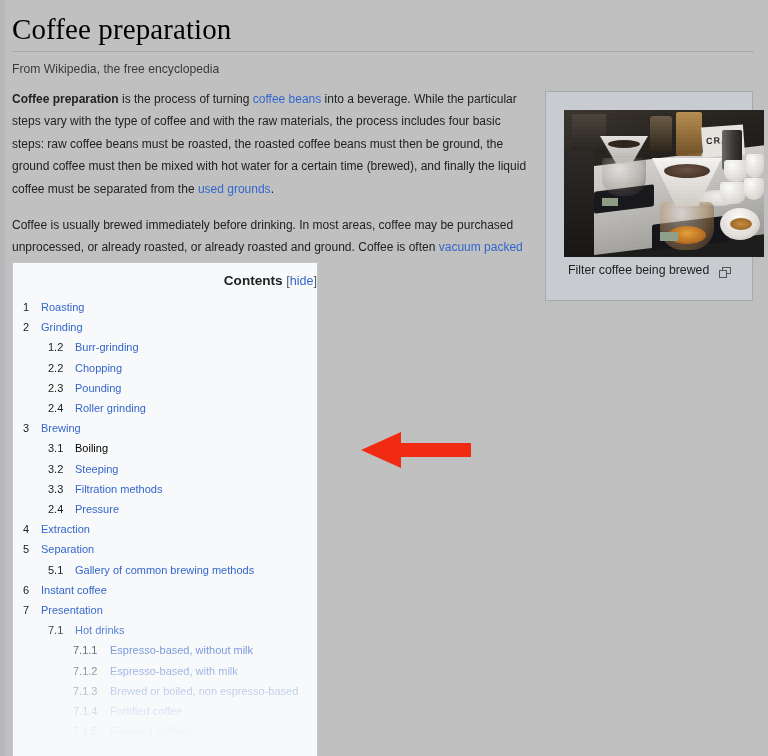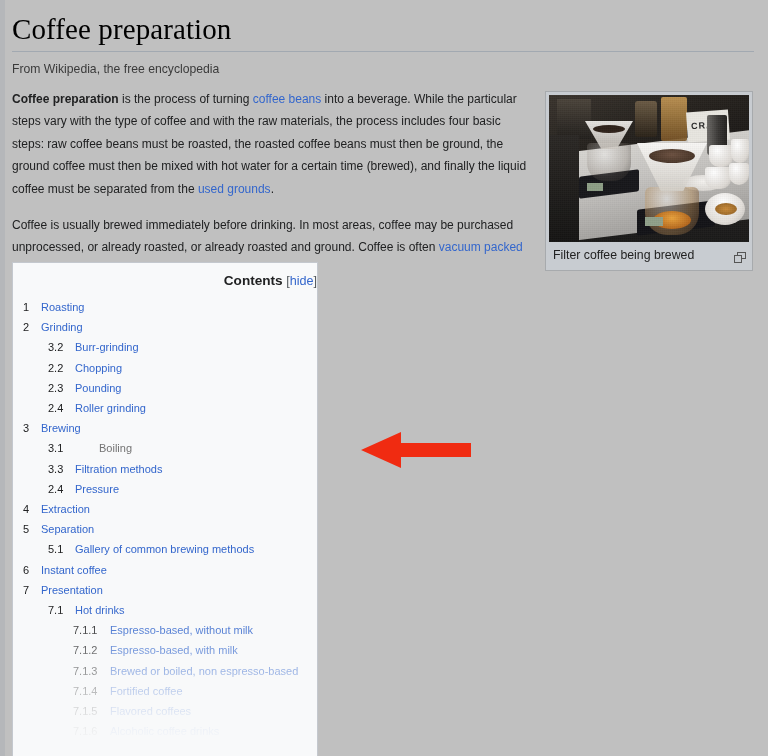--- a/index.html
+++ b/index.html
@@ -83,21 +83,21 @@
 
   
   #thumb {
     position: absolute;
     left: 545px;
     top: 91px;
     width: 208px;
     background: #c8ccd1;
     border: 1px solid #a7aaad;
     box-sizing: border-box;
-    padding: 3px;
+    padding: 18px;
   }
   #thumb-img {
     position: relative;
     width: 200px;
     height: 147px;
     overflow: hidden;
     background: #2b2b2b;
   }
   #thumb-caption {
     position: relative;
@@ -322,26 +322,27 @@
       </div>
     </div>
 
     <div id="toc">
       <div id="toc-title">
         <span class="tname">Contents</span><span class="toctoggle"> <span>[</span><a href="#" style="color: rgb(51, 102, 204);">hide</a><span>]</span></span>
       </div>
       <ul id="toc-list">
           <li class="tocrow lvl1"><span class="tocnumber">1</span><span class="toctext" style="color: rgb(51, 102, 204);">Roasting</span></li>
           <li class="tocrow lvl1"><span class="tocnumber">2</span><span class="toctext" style="color: rgb(51, 102, 204);">Grinding</span></li>
-          <li class="tocrow lvl2"><span class="tocnumber">3.2</span><span class="toctext" style="color: rgb(51, 102, 204);">Burr-grinding</span></li>
+          <li class="tocrow lvl2"><span class="tocnumber">1.2</span><span class="toctext" style="color: rgb(51, 102, 204);">Burr-grinding</span></li>
           <li class="tocrow lvl2"><span class="tocnumber">2.2</span><span class="toctext" style="color: rgb(51, 102, 204);">Chopping</span></li>
           <li class="tocrow lvl2"><span class="tocnumber">2.3</span><span class="toctext" style="color: rgb(51, 102, 204);">Pounding</span></li>
           <li class="tocrow lvl2"><span class="tocnumber">2.4</span><span class="toctext" style="color: rgb(51, 102, 204);">Roller grinding</span></li>
           <li class="tocrow lvl1"><span class="tocnumber">3</span><span class="toctext" style="color: rgb(51, 102, 204);">Brewing</span></li>
-          <li class="tocrow lvl2"><span class="tocnumber">3.1</span><span class="toctext" style="color: #737373; margin-left: 24px;">Boiling</span></li>
+          <li class="tocrow lvl2"><span class="tocnumber">3.1</span><span class="toctext" style="color: #000000;">Boiling</span></li>
+          <li class="tocrow lvl2"><span class="tocnumber">3.2</span><span class="toctext" style="color: rgb(51, 102, 204);">Steeping</span></li>
           <li class="tocrow lvl2"><span class="tocnumber">3.3</span><span class="toctext" style="color: rgb(51, 102, 204);">Filtration methods</span></li>
           <li class="tocrow lvl2"><span class="tocnumber">2.4</span><span class="toctext" style="color: rgb(51, 102, 204);">Pressure</span></li>
           <li class="tocrow lvl1"><span class="tocnumber">4</span><span class="toctext" style="color: rgb(51, 102, 204);">Extraction</span></li>
           <li class="tocrow lvl1"><span class="tocnumber">5</span><span class="toctext" style="color: rgb(51, 102, 204);">Separation</span></li>
           <li class="tocrow lvl2"><span class="tocnumber">5.1</span><span class="toctext" style="color: rgb(51, 102, 204);">Gallery of common brewing methods</span></li>
           <li class="tocrow lvl1"><span class="tocnumber">6</span><span class="toctext" style="color: rgb(51, 102, 204);">Instant coffee</span></li>
           <li class="tocrow lvl1"><span class="tocnumber">7</span><span class="toctext" style="color: rgb(51, 102, 204);">Presentation</span></li>
           <li class="tocrow lvl2"><span class="tocnumber">7.1</span><span class="toctext" style="color: rgb(51, 102, 204);">Hot drinks</span></li>
           <li class="tocrow lvl3"><span class="tocnumber">7.1.1</span><span class="toctext" style="color: rgb(51, 102, 204);">Espresso-based, without milk</span></li>
           <li class="tocrow lvl3"><span class="tocnumber">7.1.2</span><span class="toctext" style="color: rgb(51, 102, 204);">Espresso-based, with milk</span></li>

